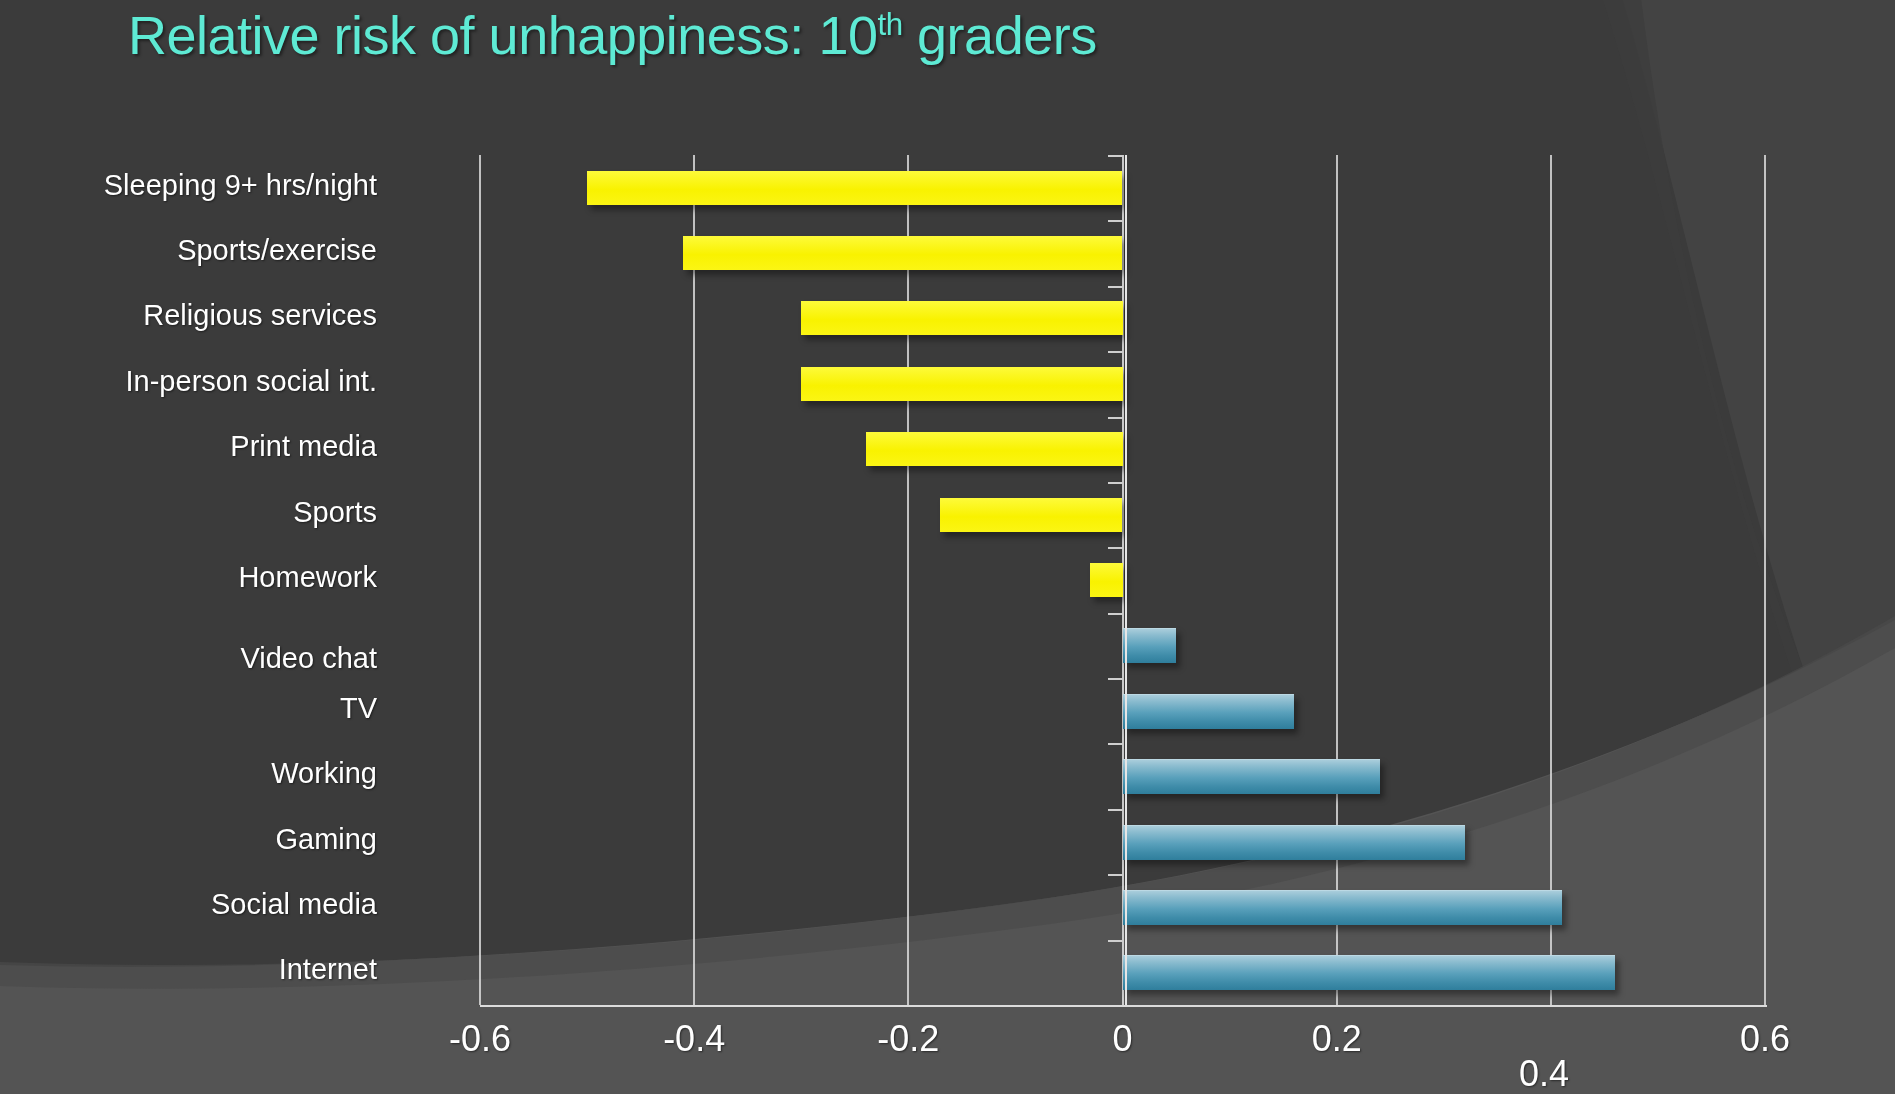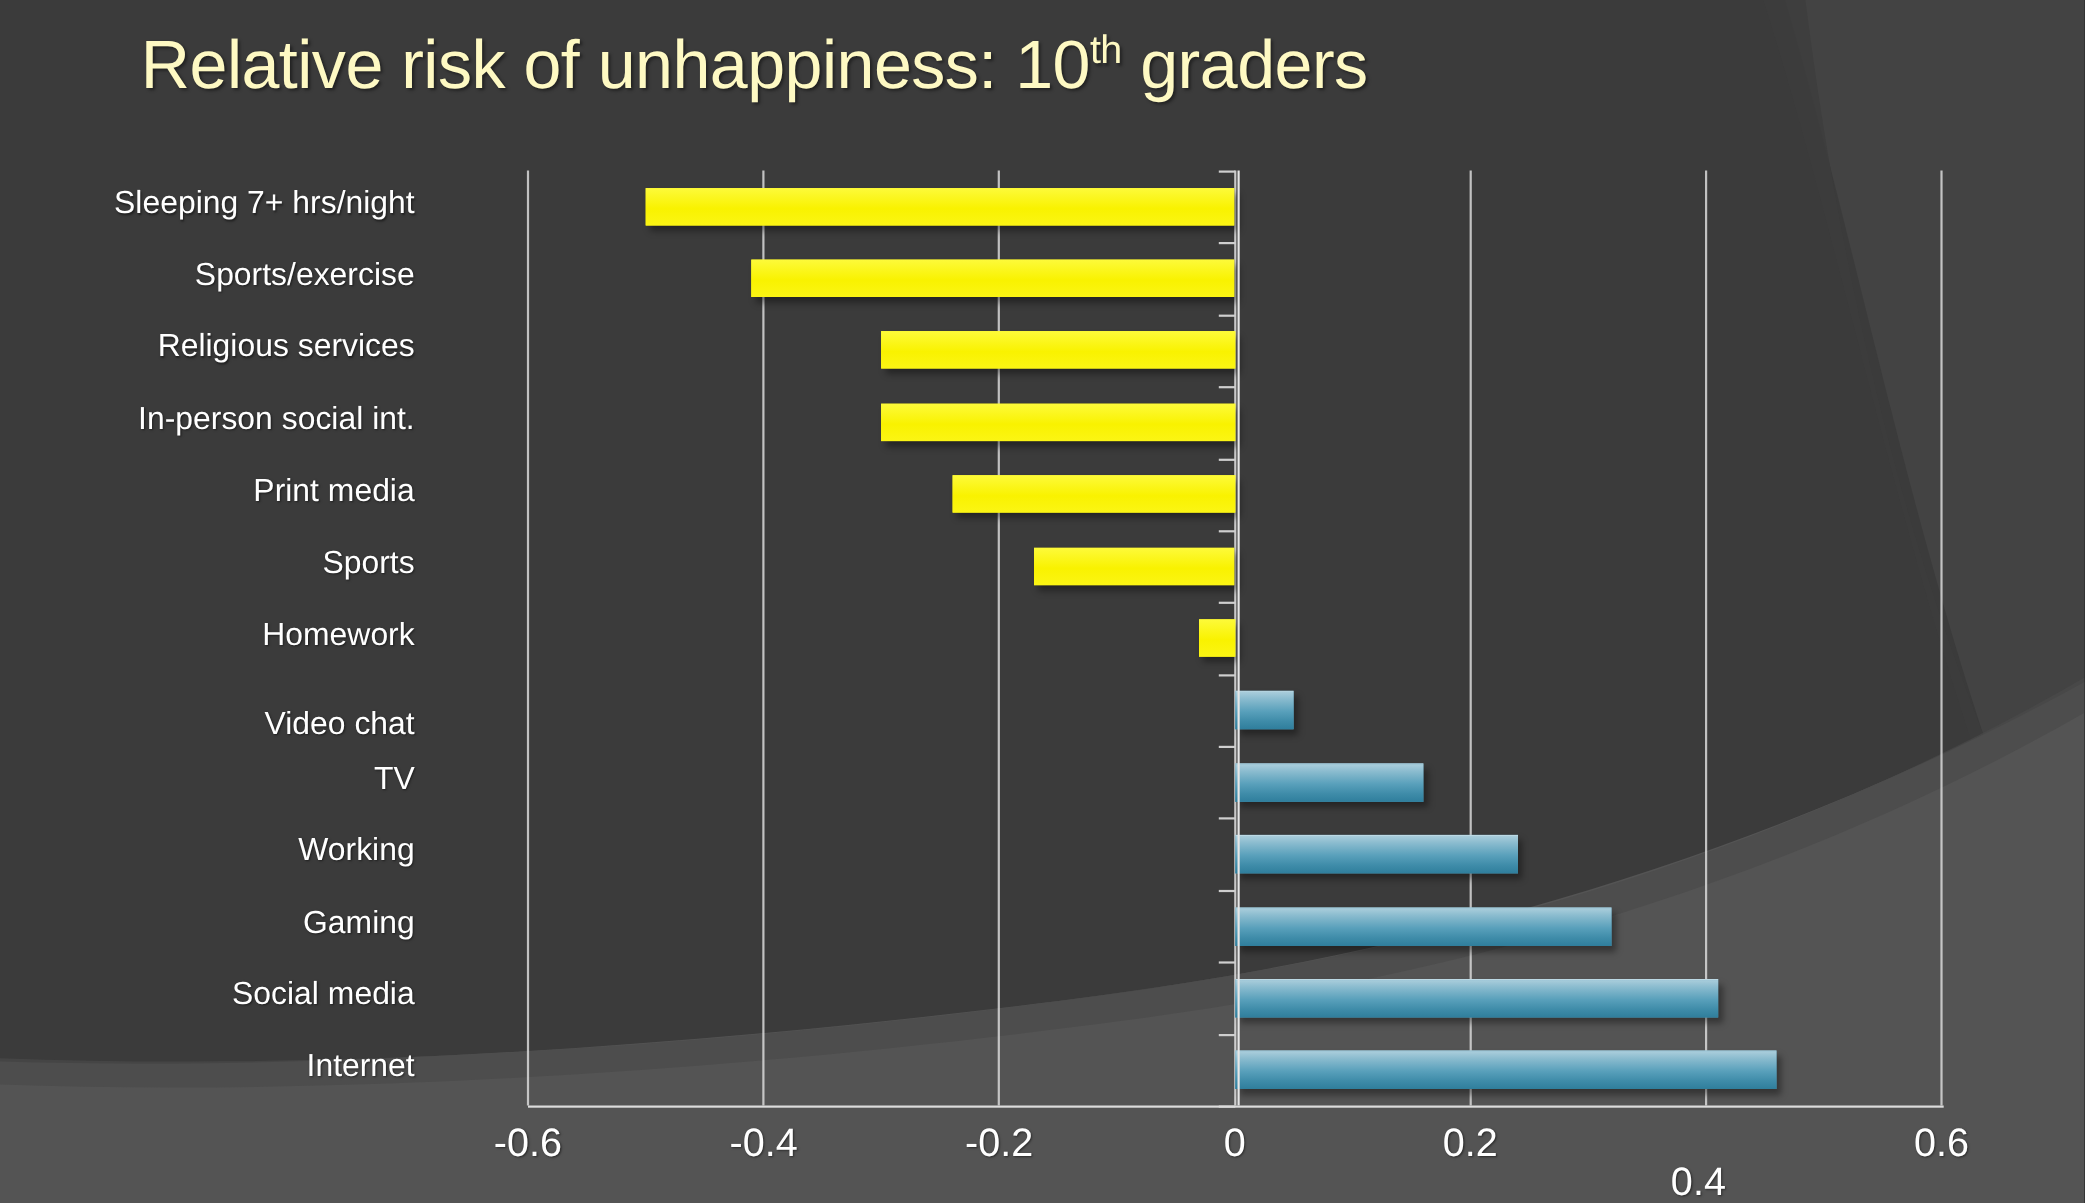--- a/index.html
+++ b/index.html
@@ -16,23 +16,23 @@
   }
 
   
   .bg-layer { position: absolute; inset: 0; overflow: hidden; pointer-events: none; }
   .bg-svg   { position: absolute; left: 0; top: 0; width: 1895px; height: 1094px; }
 
   
   #title {
     position: absolute;
     left: 128px;
-    top: 24px;
-    color: #fef9c3;
-    font-size: 62px;
+    top: 4px;
+    color: #5eead4;
+    font-size: 54px;
     font-weight: 400;
     letter-spacing: -0.5px;
     white-space: nowrap;
     text-shadow: 2px 2px 3px rgba(0,0,0,0.45);
   }
   #title sup { font-size: 0.58em; vertical-align: 0.62em; }
 
   
   
   #plot {
@@ -156,21 +156,21 @@
                L0,1094 L1895,1094 Z" fill="#545454"></path>
 
       <path d="M0,962 C340,975 720,945 1020,902 C1360,856 1650,758 1895,616
                L1895,648 C1650,788 1360,884 1020,928 C720,968 340,998 0,986 Z" fill="#4a4a4a" opacity="0.7"></path>
     </svg>
   </div>
 
   <div id="title"><span>Relative risk of unhappiness: 10</span><sup>th</sup><span> graders</span></div>
 
   <div id="cat-labels">
-      <div class="cat-label" style="top: 13.6923px;">Sleeping 7+ hrs/night</div>
+      <div class="cat-label" style="top: 13.6923px;">Sleeping 9+ hrs/night</div>
       <div class="cat-label" style="top: 79.0769px;">Sports/exercise</div>
       <div class="cat-label" style="top: 144.462px;">Religious services</div>
       <div class="cat-label" style="top: 209.846px; text-align: center;">In-person social int.</div>
       <div class="cat-label" style="top: 275.231px;">Print media</div>
       <div class="cat-label" style="top: 340.615px;">Sports</div>
       <div class="cat-label" style="top: 406px;">Homework</div>
       <div class="cat-label" style="top: 471.385px; margin-top: 16px;">Video chat</div>
       <div class="cat-label" style="top: 536.769px;">TV</div>
       <div class="cat-label" style="top: 602.154px;">Working</div>
       <div class="cat-label" style="top: 667.538px;">Gaming</div>

